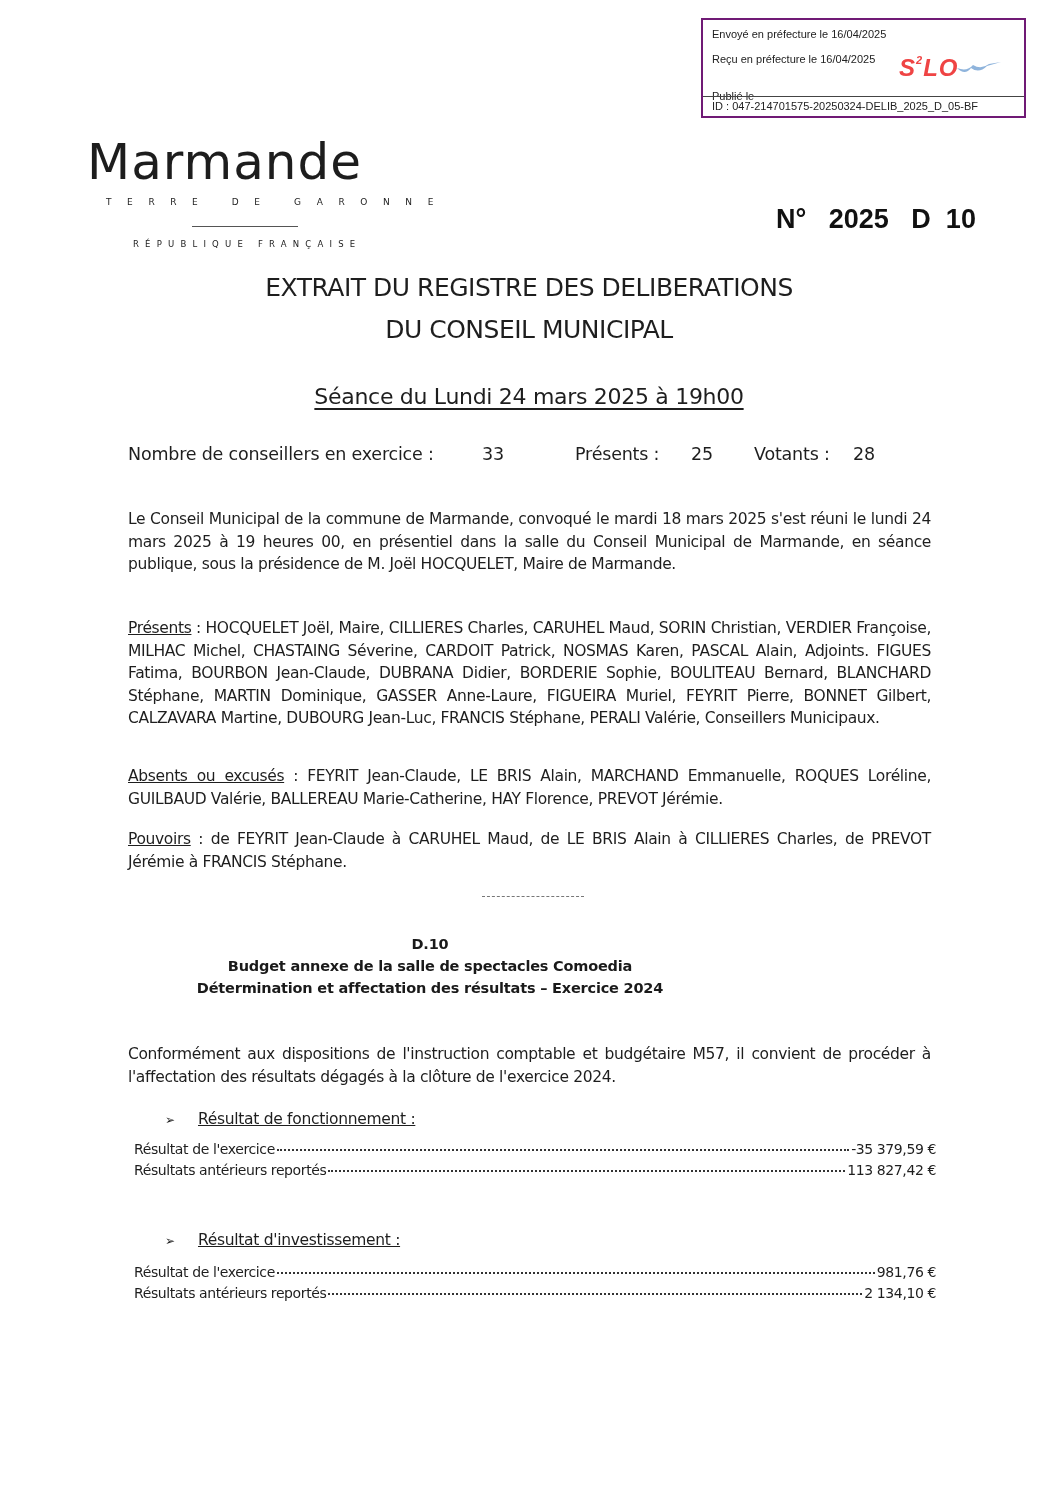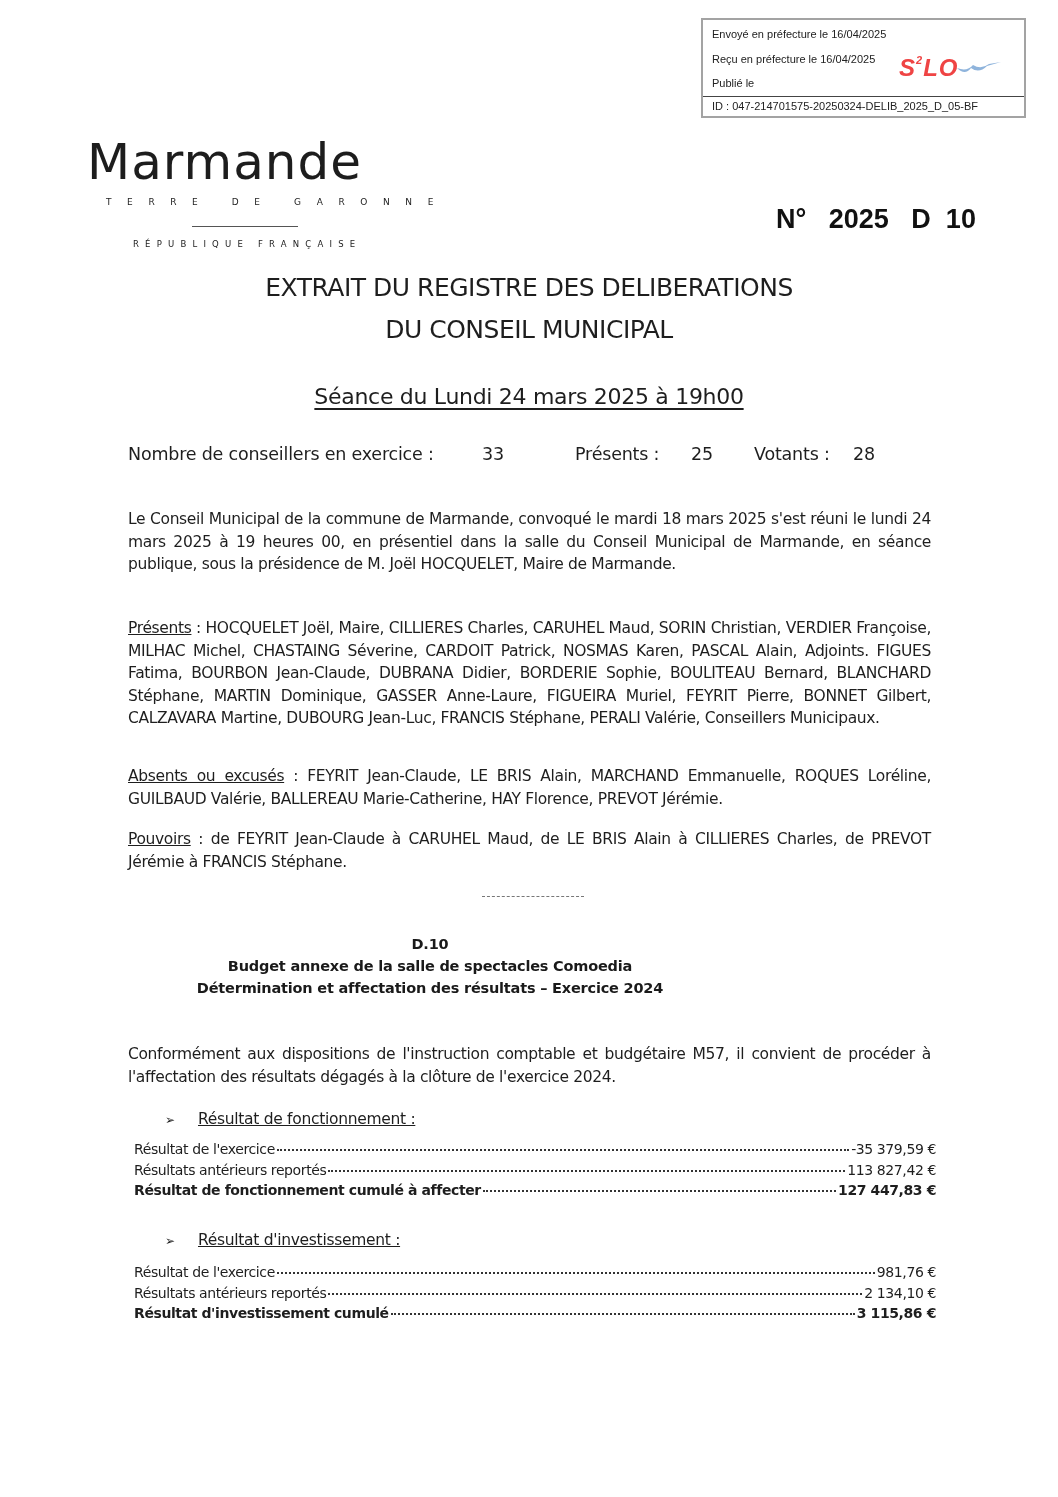--- a/index.html
+++ b/index.html
@@ -5,27 +5,27 @@
   html, body { margin: 0; padding: 0; background: #ffffff; }
   body {
     width: 1058px; height: 1497px; position: relative; overflow: hidden;
     font-family: "DejaVu Sans", sans-serif; color: #1a1a1a;
   }
   .abs { position: absolute; }
 
   
   .stamp {
     left: 701px; top: 18px; width: 325px; height: 100px;
-    border: 2px solid #a3a3a3; box-sizing: border-box;
+    border: 2px solid #701a75; box-sizing: border-box;
     font-family: "Liberation Sans", sans-serif; font-size: 11px; color: #222;
   }
   .stamp .row { position: absolute; left: 9px; white-space: nowrap; }
   .stamp .r1 { top: 8px; }
   .stamp .r2 { top: 33px; }
-  .stamp .r3 { top: 57px; }
+  .stamp .r3 { top: 70px; }
   .stamp .r4 { top: 80px; }
   .stamp .line { position: absolute; left: 0; right: 0; top: 76px; border-top: 1px solid #444; }
   .s2lo {
     position: absolute; left: 196px; top: 34px;
     font-family: "Liberation Sans", sans-serif; font-weight: bold; font-style: italic;
     font-size: 24px; color: #ef4444; letter-spacing: 1px;
   }
   .s2lo sup { font-size: 11px; vertical-align: 12px; }
   .s2lo svg { position: absolute; left: 58px; top: 6px; }
 
@@ -179,39 +179,29 @@
   <div class="ln">
     <span class="lab">Résultat de l'exercice</span>
       <span class="dots"></span>
       <span class="val">-35 379,59 €</span>
   </div>
   <div class="ln">
     <span class="lab">Résultats antérieurs reportés</span>
       <span class="dots"></span>
       <span class="val">113 827,42 €</span>
   </div>
-  <div class="ln bold">
-    <span class="lab">Résultat de fonctionnement cumulé à affecter</span>
-      <span class="dots"></span>
-      <span class="val">127 447,83 €</span>
-  </div>
 </div>
 
 <div class="abs sub sub2">
   <span class="arrow">➢</span><span class="lbl">Résultat d'investissement :</span>
 </div>
 <div class="abs lines lines2">
   <div class="ln">
     <span class="lab">Résultat de l'exercice</span>
       <span class="dots"></span>
       <span class="val">981,76 €</span>
   </div>
   <div class="ln">
     <span class="lab">Résultats antérieurs reportés</span>
       <span class="dots"></span>
       <span class="val">2 134,10 €</span>
   </div>
-  <div class="ln bold">
-    <span class="lab">Résultat d'investissement cumulé</span>
-      <span class="dots"></span>
-      <span class="val">3 115,86 €</span>
-  </div>
 </div>
 
 </body></html>

